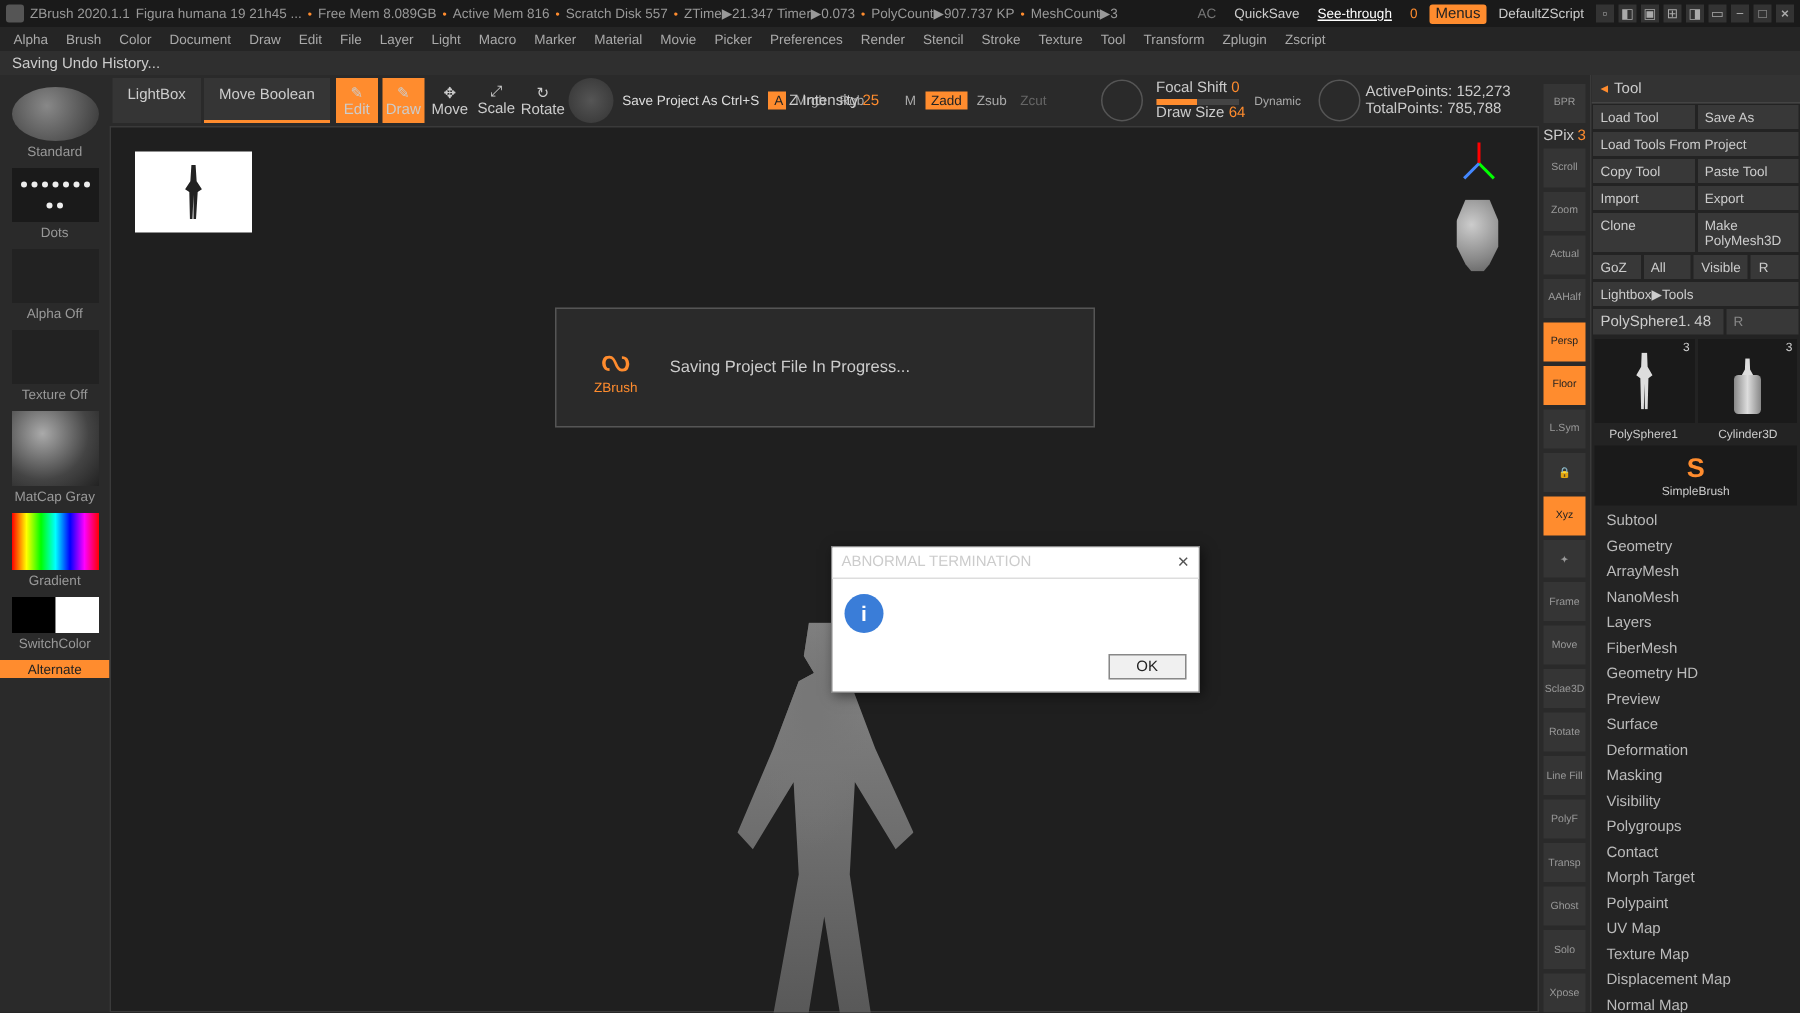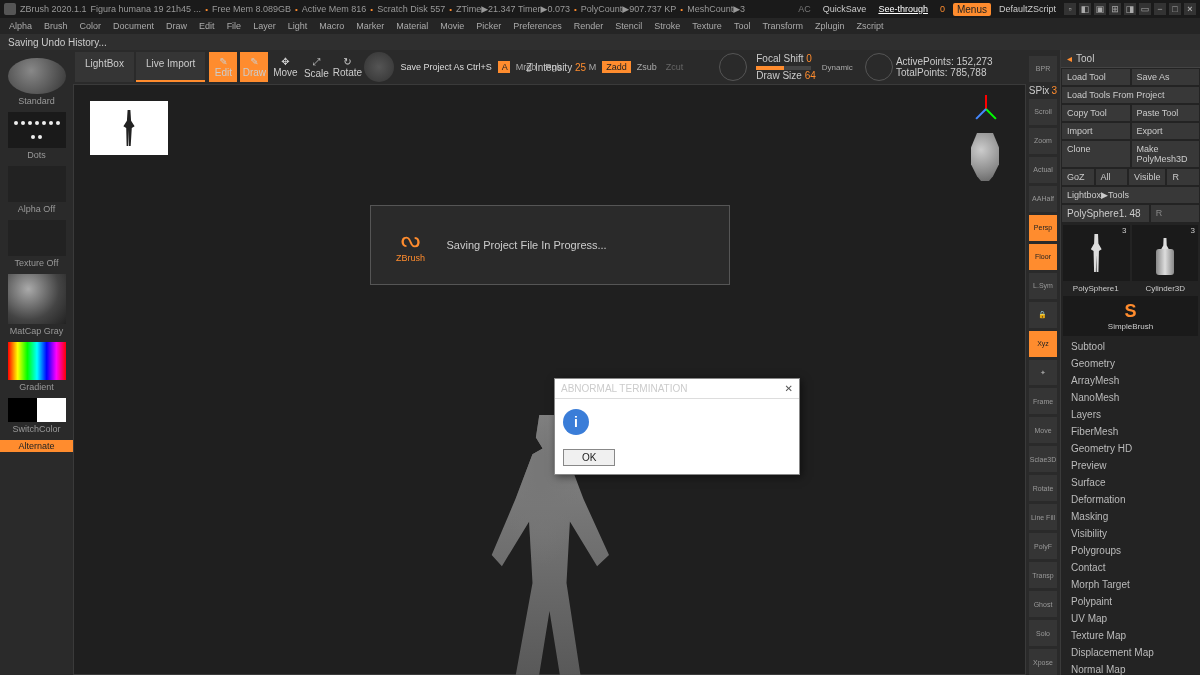--- a/index.html
+++ b/index.html
@@ -53,27 +53,27 @@
 .canvas .saving{position:absolute;left:50%;top:120px;transform:translateX(-50%);width:360px;height:80px;background:#2a2a2a;border:1px solid #555;display:flex;align-items:center;gap:14px;padding:0 18px}
 .canvas .saving .zlogo{width:44px;height:44px;display:flex;flex-direction:column;align-items:center;justify-content:center}
 .canvas .saving .zlogo .z{color:#ff8c2e;font-size:22px}
 .canvas .saving .zlogo .zt{color:#ff8c2e;font-size:9px}
 .canvas .figure{position:absolute;left:50%;top:330px;transform:translateX(-50%);width:170px;height:280px;background:radial-gradient(ellipse at 45% 20%,#777 5%,transparent 30%),linear-gradient(#888,#555);clip-path:polygon(44% 0,56% 0,58% 8%,54% 12%,60% 14%,70% 30%,85% 50%,78% 54%,62% 38%,60% 60%,70% 100%,58% 100%,50% 70%,42% 100%,28% 100%,40% 60%,38% 38%,22% 54%,16% 50%,30% 30%,40% 14%,46% 12%,42% 8%)}
 .canvas .axis{position:absolute;right:24px;top:10px;width:30px;height:30px}
 .canvas .axis .r{position:absolute;width:2px;height:14px;background:red;left:14px;top:0}
 .canvas .axis .g{position:absolute;width:2px;height:14px;background:lime;left:14px;top:14px;transform:rotate(-45deg);transform-origin:top}
 .canvas .axis .b{position:absolute;width:2px;height:14px;background:#48f;left:14px;top:14px;transform:rotate(45deg);transform-origin:top}
 .canvas .head{position:absolute;right:20px;top:48px;width:40px;height:48px;background:radial-gradient(circle at 40% 35%,#ccc,#888 60%,#555);clip-path:polygon(30% 0,70% 0,85% 30%,85% 65%,70% 90%,60% 100%,40% 100%,30% 90%,15% 65%,15% 30%)}
-.dialog{position:absolute;left:480px;top:293px;width:246px;background:#fff;border:1px solid #888;box-shadow:2px 2px 8px rgba(0,0,0,.5)}
+.dialog{position:absolute;left:480px;top:279px;width:246px;background:#fff;border:1px solid #888;box-shadow:2px 2px 8px rgba(0,0,0,.5)}
 .dialog .dt{background:#fff;padding:4px 6px;font-size:10px;color:#333;display:flex;justify-content:space-between;border-bottom:1px solid #ddd}
 .dialog .dx{cursor:pointer;color:#555}
 .dialog .db{display:flex;padding:10px 8px;gap:8px}
 .dialog .di{width:26px;height:26px;border-radius:50%;background:#3a7dd8;color:#fff;display:flex;align-items:center;justify-content:center;font-size:14px;font-weight:bold;flex-shrink:0}
 .dialog .dm{font-size:10px;color:#333;line-height:1.3}
-.dialog .df{display:flex;justify-content:flex-start;padding:4px 8px 8px}
+.dialog .df{display:flex;justify-content:flex-end;padding:4px 8px 8px}
 .dialog .ok{background:#f0f0f0;border:1px solid #888;padding:2px 18px;font-size:10px;color:#222;cursor:pointer}
 .rside{width:34px;background:#2a2a2a;display:flex;flex-direction:column;align-items:center;gap:3px;padding-top:6px}
 .rside .ri{width:28px;height:28px;background:#353535;display:flex;flex-direction:column;align-items:center;justify-content:center;font-size:7px;color:#999;cursor:pointer}
 .rside .ri.on{background:#ff8c2e;color:#222}
 .rside .sp{font-size:8px;text-align:center}
 .rpanel{width:140px;background:#232323;border-left:1px solid #3a3a3a;overflow:hidden}
 .rpanel .hdr{background:#333;padding:3px 6px;font-size:11px;color:#ddd;border-bottom:1px solid #444;display:flex;align-items:center;gap:4px}
 .rpanel .row{display:flex}
 .rpanel .cell{flex:1;background:#383838;margin:1px;padding:3px 5px;font-size:9px;cursor:pointer}
 .rpanel .cell.half{flex:.5}
@@ -186,21 +186,21 @@
         <div style="background:#fff"></div>
       </div>
     <div class="lbl">SwitchColor</div>
     <div class="alt">Alternate</div>
   </div>
 
   <div class="center">
     <div style="display:flex">
       <div class="topbtns">
         <div class="tb">LightBox</div>
-        <div class="tb orange-u">Live Import</div>
+        <div class="tb orange-u">Move Boolean</div>
       </div>
       <div class="toolbar" style="flex:1">
         <div class="ico on">
             <span>✎</span>
             <span>Edit</span>
           </div>
         <div class="ico on">
             <span>✎</span>
             <span>Draw</span>
           </div>

